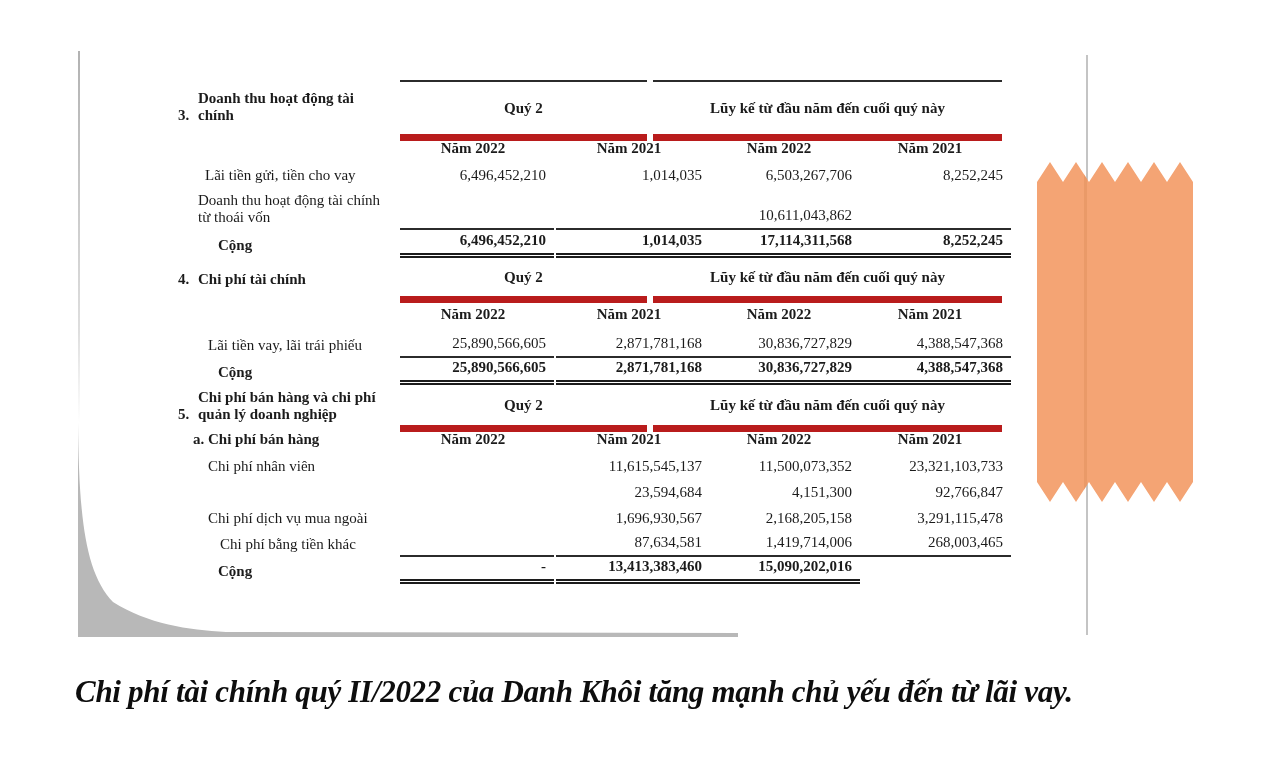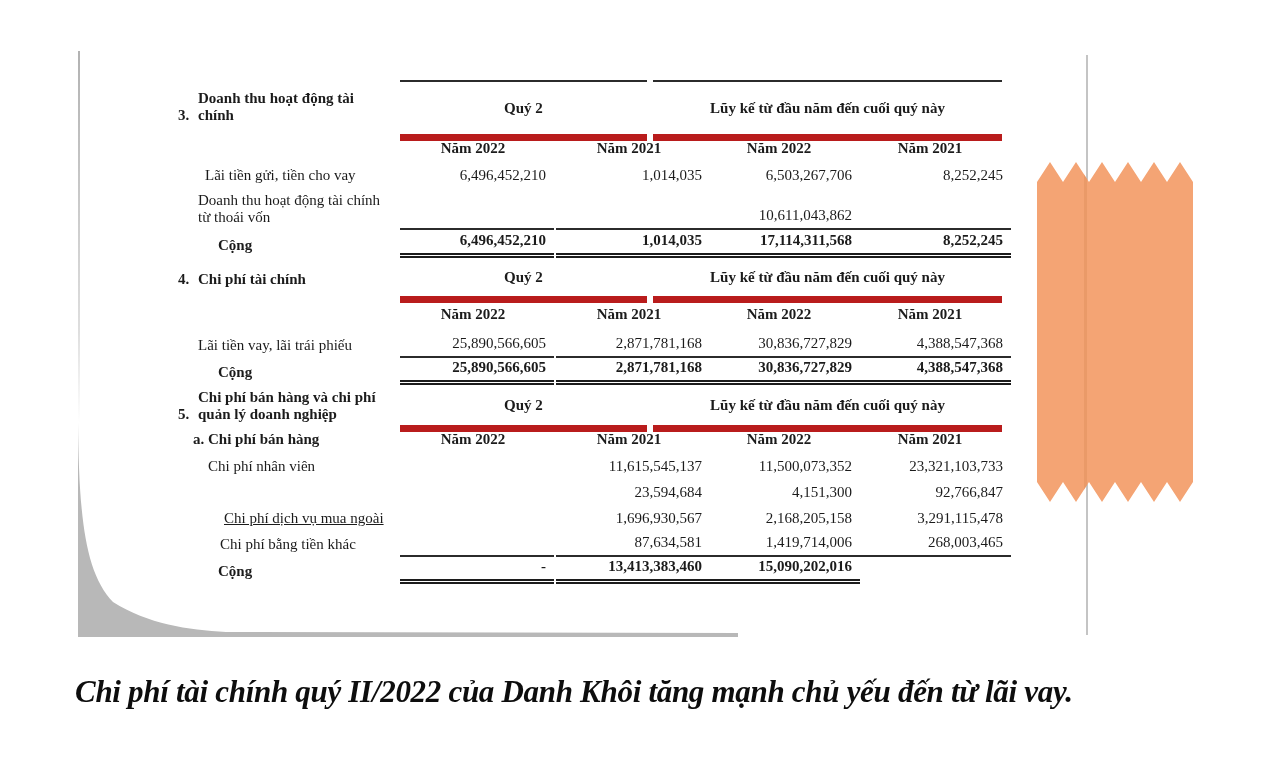--- a/index.html
+++ b/index.html
@@ -95,21 +95,21 @@
         <div class="grp" style="left: 485px; width: 349px;">Lũy kế từ đầu năm đến cuối quý này</div>
         <div class="slabel" style="bottom: 8px; width: 200px;"><div class="snum">4.</div>Chi phí tài chính</div>
       </div>
       <div class="trow" style="height: 32px;">
         <div class="cell hdr" style="left: 232px; width: 146px;">Năm 2022</div>
         <div class="cell hdr" style="left: 388px; width: 146px;">Năm 2021</div>
         <div class="cell hdr" style="left: 538px; width: 146px;">Năm 2022</div>
         <div class="cell hdr" style="left: 689px; width: 146px;">Năm 2021</div>
       </div>
       <div class="trow" style="height: 30px;">
-        <div class="cell rlabel" style="left: 0px; width: 195px; padding-left: 30px; white-space: normal; margin-top: 41px;">Lãi tiền vay, lãi trái phiếu</div>
+        <div class="cell rlabel" style="left: 10px; width: 195px; padding-left: 30px; white-space: normal; margin-top: 41px;">Lãi tiền vay, lãi trái phiếu</div>
         <div class="cell num u" style="left: 232px; width: 146px;">25,890,566,605</div>
         <div class="cell num u" style="left: 388px; width: 146px;">2,871,781,168</div>
         <div class="cell num u" style="left: 538px; width: 146px;">30,836,727,829</div>
         <div class="cell num u" style="left: 689px; width: 146px;">4,388,547,368</div>
       </div>
       <div class="trow" style="height: 27px;">
         <div class="cell rlabel bold" style="left: 0px; width: 182px; padding-left: 50px;">Cộng</div>
         <div class="cell num bold uu" style="left: 232px; width: 146px;">25,890,566,605</div>
         <div class="cell num bold uu" style="left: 388px; width: 146px;">2,871,781,168</div>
         <div class="cell num bold uu" style="left: 538px; width: 146px;">30,836,727,829</div>
@@ -134,21 +134,21 @@
         <div class="cell num" style="left: 538px; width: 146px;">11,500,073,352</div>
         <div class="cell num" style="left: 689px; width: 146px;">23,321,103,733</div>
       </div>
       <div class="trow" style="height: 26px;">
         <div class="cell num" style="left: 232px; width: 146px;"></div>
         <div class="cell num" style="left: 388px; width: 146px;">23,594,684</div>
         <div class="cell num" style="left: 538px; width: 146px;">4,151,300</div>
         <div class="cell num" style="left: 689px; width: 146px;">92,766,847</div>
       </div>
       <div class="trow" style="height: 26px;">
-        <div class="cell rlabel" style="left: 16px; width: 195px; padding-left: 40px; white-space: normal; text-decoration: underline;">Chi phí dịch vụ mua ngoài</div>
+        <div class="cell rlabel" style="left: 0px; width: 195px; padding-left: 40px; white-space: normal;">Chi phí dịch vụ mua ngoài</div>
         <div class="cell num" style="left: 232px; width: 146px;"></div>
         <div class="cell num" style="left: 388px; width: 146px;">1,696,930,567</div>
         <div class="cell num" style="left: 538px; width: 146px;">2,168,205,158</div>
         <div class="cell num" style="left: 689px; width: 146px;">3,291,115,478</div>
       </div>
       <div class="trow" style="height: 26px;">
         <div class="cell rlabel" style="left: 12px; width: 195px; padding-left: 40px; white-space: normal;">Chi phí bằng tiền khác</div>
         <div class="cell num u" style="left: 232px; width: 146px;"></div>
         <div class="cell num u" style="left: 388px; width: 146px;">87,634,581</div>
         <div class="cell num u" style="left: 538px; width: 146px;">1,419,714,006</div>

